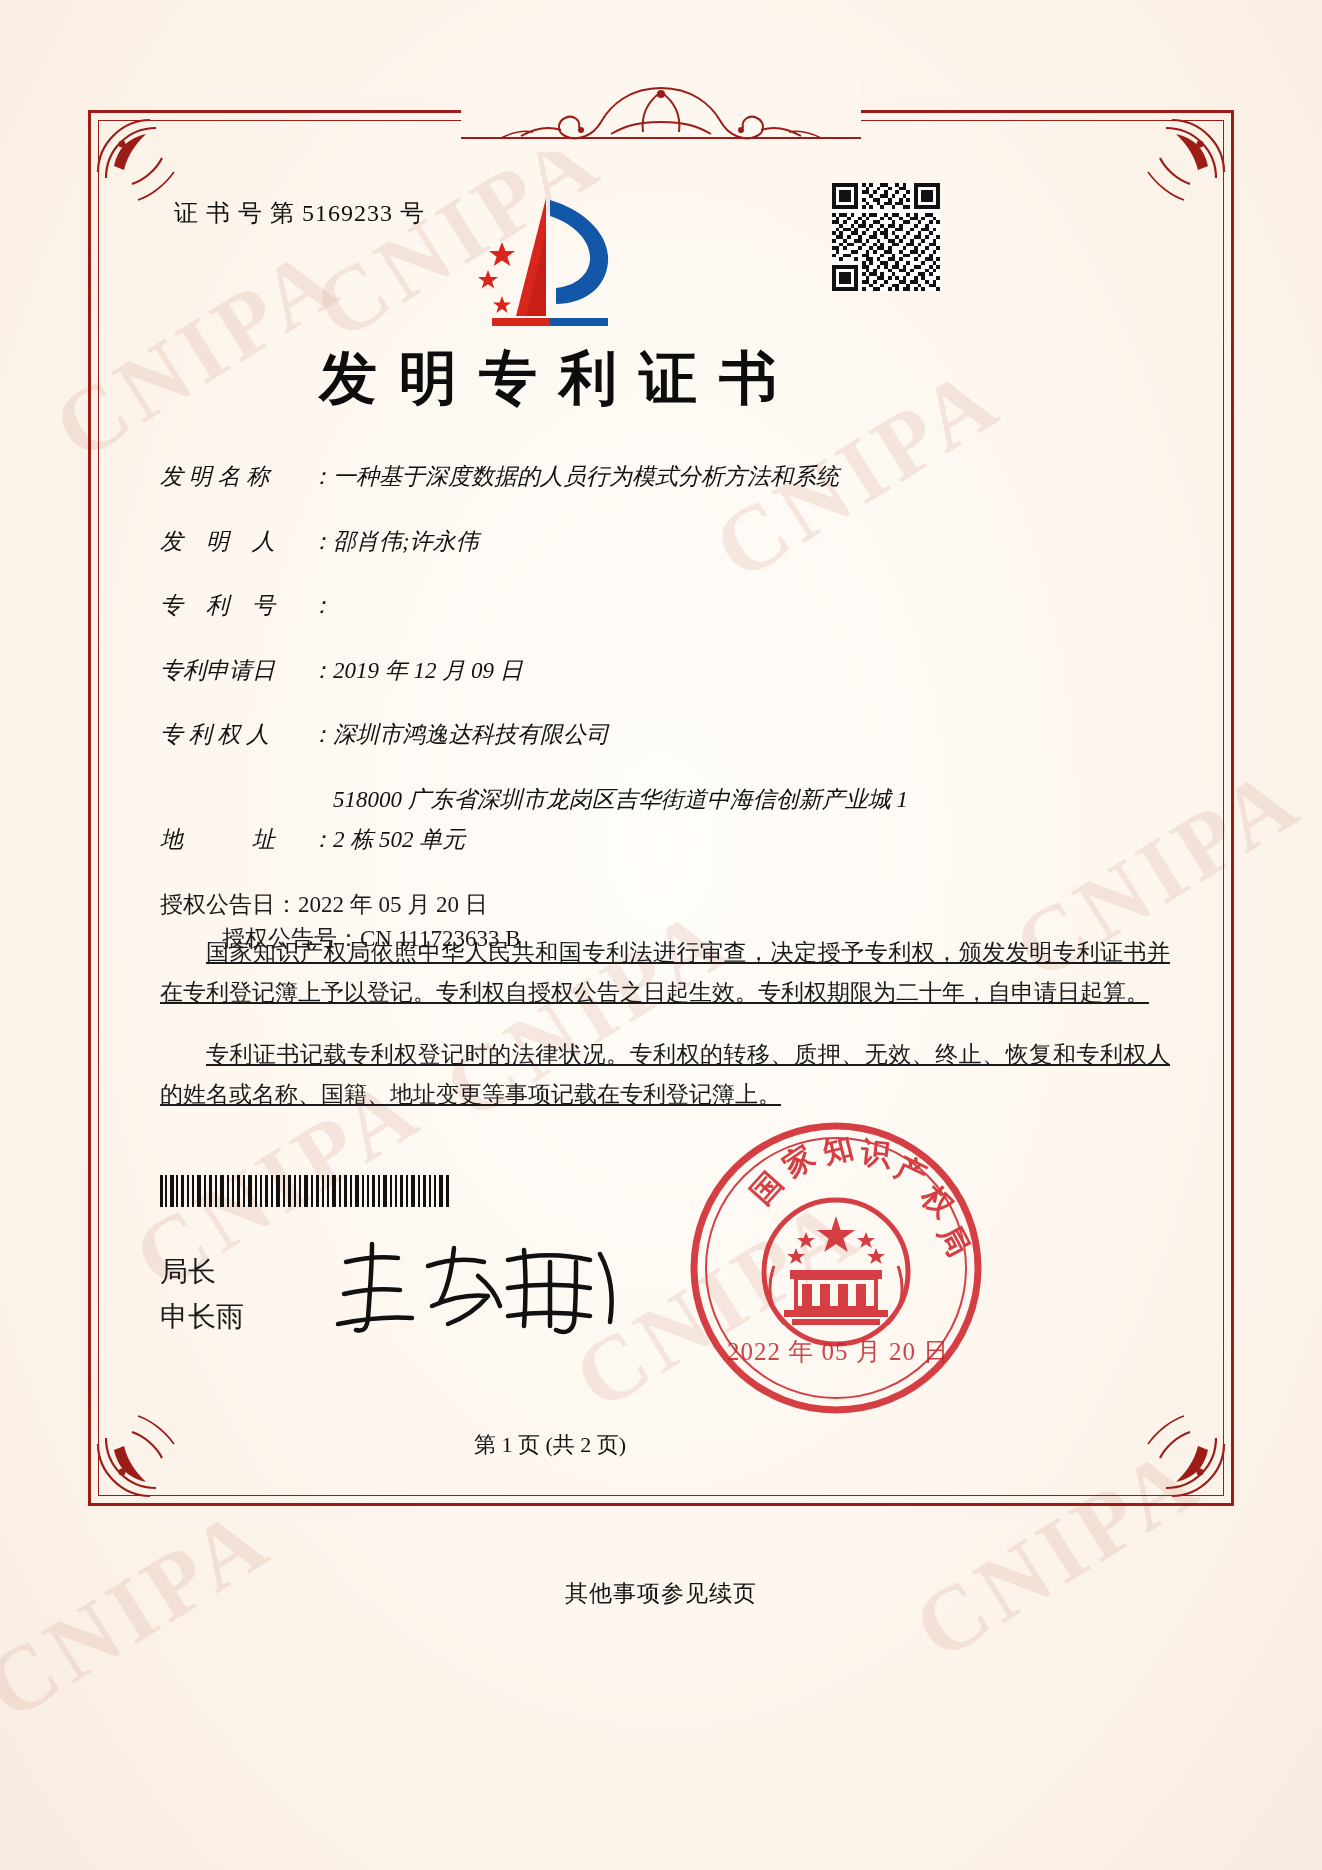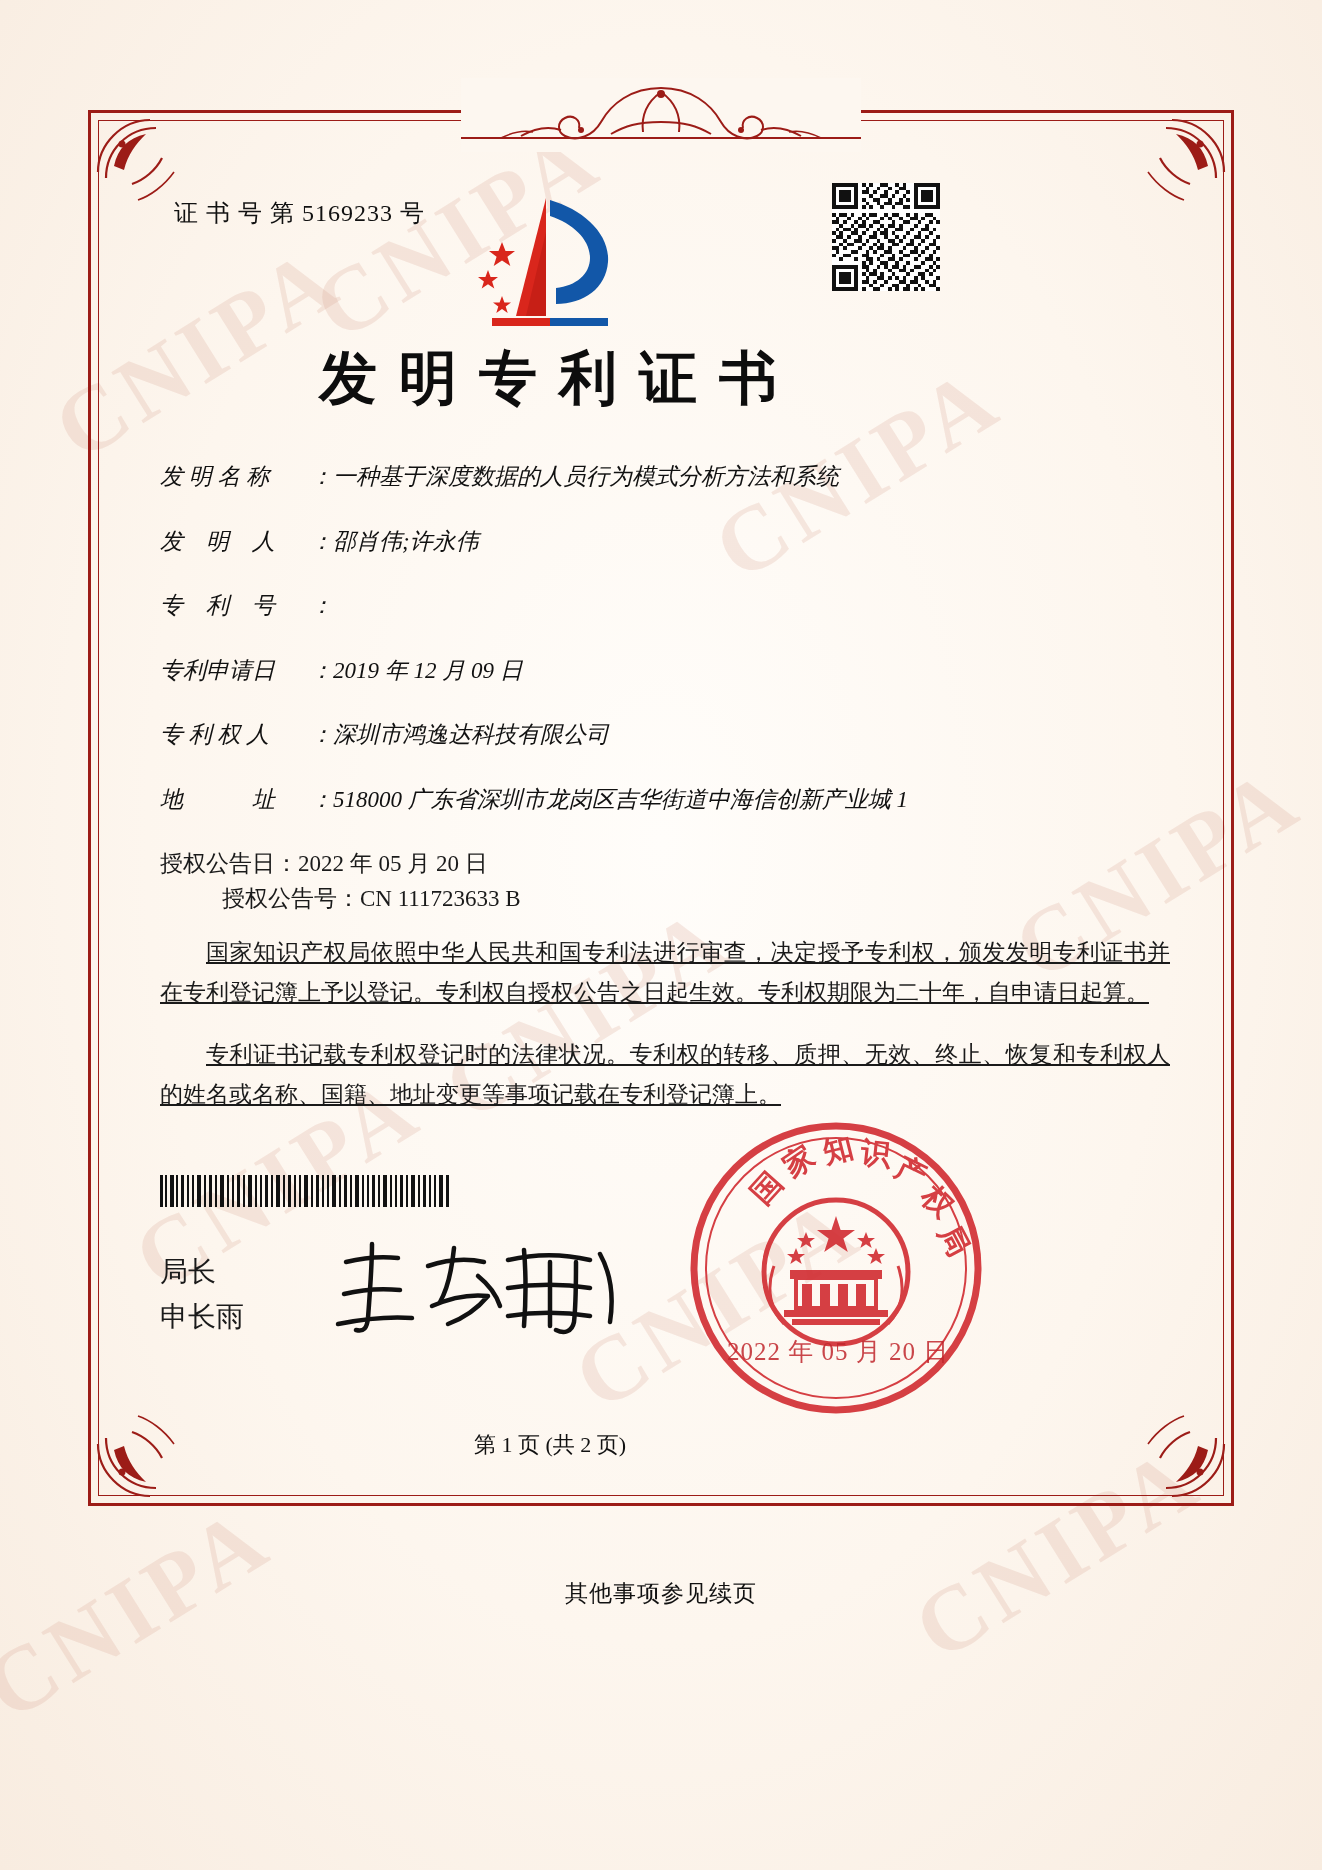--- a/index.html
+++ b/index.html
@@ -635,20 +635,21 @@
       <div class="field-label">专 利 权 人</div>
       <div class="field-colon">：</div>
       <div class="field-value">深圳市鸿逸达科技有限公司</div>
     </div>
 
     <div class="field-row">
       <div class="field-label">地　　　址</div>
       <div class="field-colon">：</div>
       <div class="field-value">
         <span>518000 广东省深圳市龙岗区吉华街道中海信创新产业城 1</span>
+        <span class="second-line">2 栋 502 单元</span>
       </div>
     </div>
 
     <div class="grant-row">
       <div class="grant-left">
         <span class="grant-label">授权公告日</span>
         <span>：</span>
         <span>2022 年 05 月 20 日</span>
       </div>
       <div class="grant-right">

